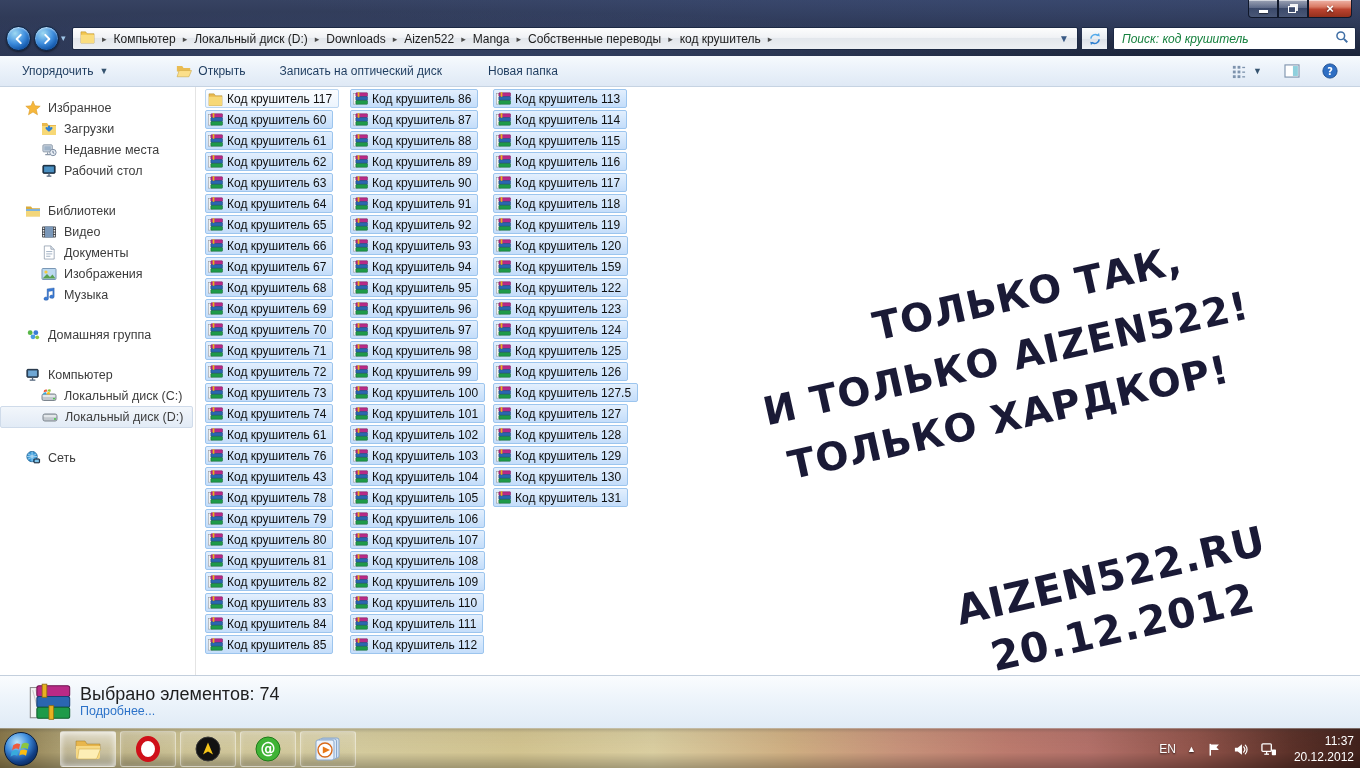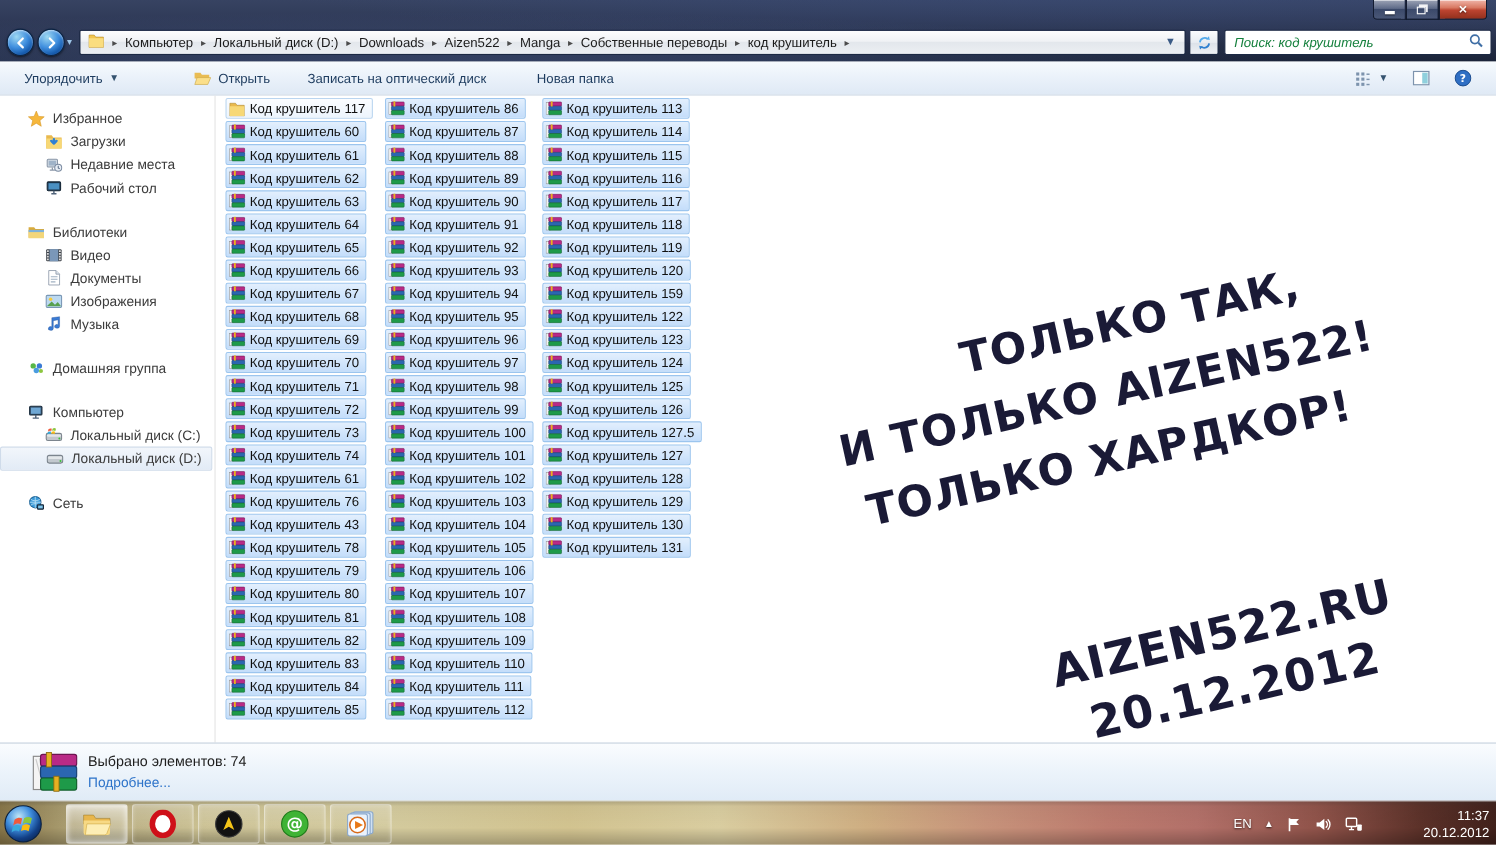--- a/index.html
+++ b/index.html
@@ -132,21 +132,21 @@
   .wm-big .l3 { margin-left:-20px; }
   .wm-small { left:942px; top:462px; width:350px; transform:rotate(-13deg); font-size:41px; line-height:1.3; letter-spacing:1px; }
 
   
   .details-pane {
     position:absolute; left:0; top:675px; width:1360px; height:53px;
     background:linear-gradient(180deg,#fafcfe 0%,#edf4fb 45%,#e0ebf6 100%);
     border-top:1px solid #c3cfdd;
   }
   .dp-icon { position:absolute; left:28px; top:5px; }
-  .dp-line1 { position:absolute; left:80px; top:8px; font-size:13px; color:#1e1e1e; }
+  .dp-line1 { position:absolute; left:80px; top:8px; font-size:18px; color:#1e1e1e; }
   .dp-link  { position:absolute; left:80px; top:28px; font-size:12.5px; color:#2d73c9; cursor:pointer; }
 
   
   .taskbar {
     position:absolute; left:0; top:728px; width:1360px; height:40px;
     background:
       linear-gradient(180deg, rgba(40,40,40,.28) 0%, rgba(20,20,20,.12) 10%, rgba(0,0,0,.08) 60%, rgba(0,0,0,.3) 100%),
       linear-gradient(90deg,#93804f 0%,#c5b887 6%,#ded3a0 14%,#e6dcab 26%,#e4d49c 38%,#ecdfae 48%,#e0bd8d 58%,#d89f85 66%,#cc8577 74%,#c27a72 80%,#9c5a50 88%,#63352c 95%,#46231d 100%);
     border-top:1px solid rgba(255,255,255,.35);
   }
@@ -161,21 +161,21 @@
   .task-btn.active {
     background:linear-gradient(180deg,rgba(255,255,255,.6),rgba(255,255,255,.25) 50%,rgba(180,190,205,.3));
     box-shadow:inset 0 0 6px rgba(255,255,255,.8);
   }
   .tb-explorer { left:60px; } .tb-opera { left:120px; } .tb-aimp { left:180px; }
   .tb-mailru { left:240px; } .tb-player { left:300px; }
 
   .tray { position:absolute; right:6px; top:0; height:40px; display:flex; align-items:center; gap:11px; color:#fff; font-size:12px; }
   .tray-item { display:flex; align-items:center; justify-content:center; text-shadow:0 1px 2px rgba(0,0,0,.7); cursor:pointer; }
   .tray-arrow { font-size:9px; }
-  .tray-clock { text-align:right; line-height:1.35; cursor:default; padding-left:6px;margin-left:38px; }
+  .tray-clock { text-align:right; line-height:1.35; cursor:default; padding-left:6px; }
 </style>
 </head>
 <body>
 
 <div class="screen">
 
   <div class="header">
     <div class="win-controls">
       <div class="win-btn min">
           <div class="glyph-min"></div>

